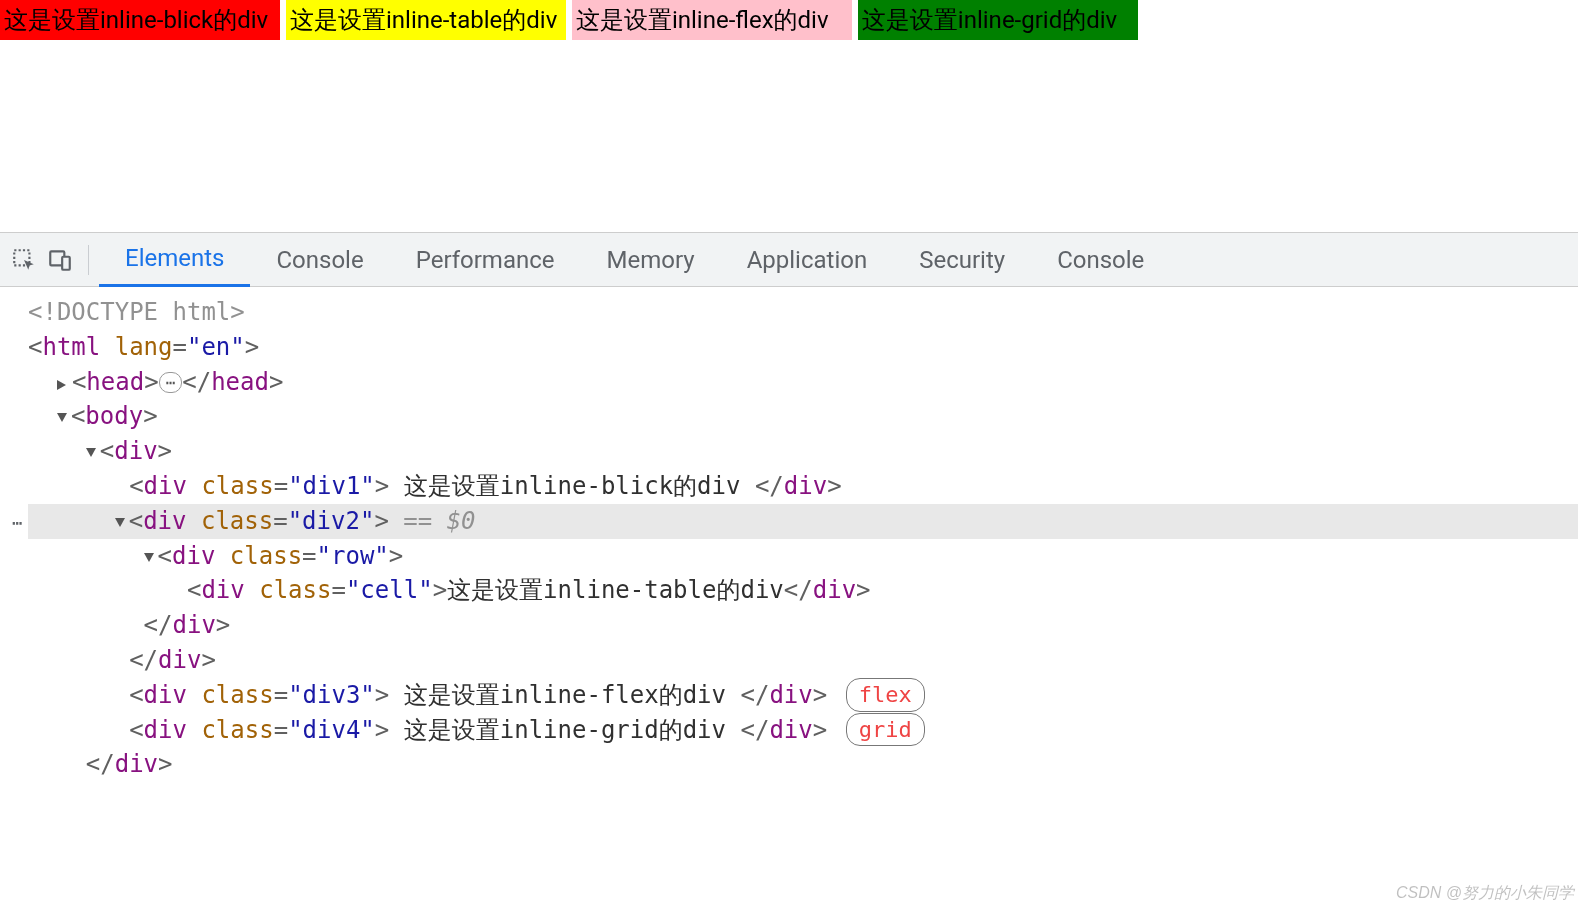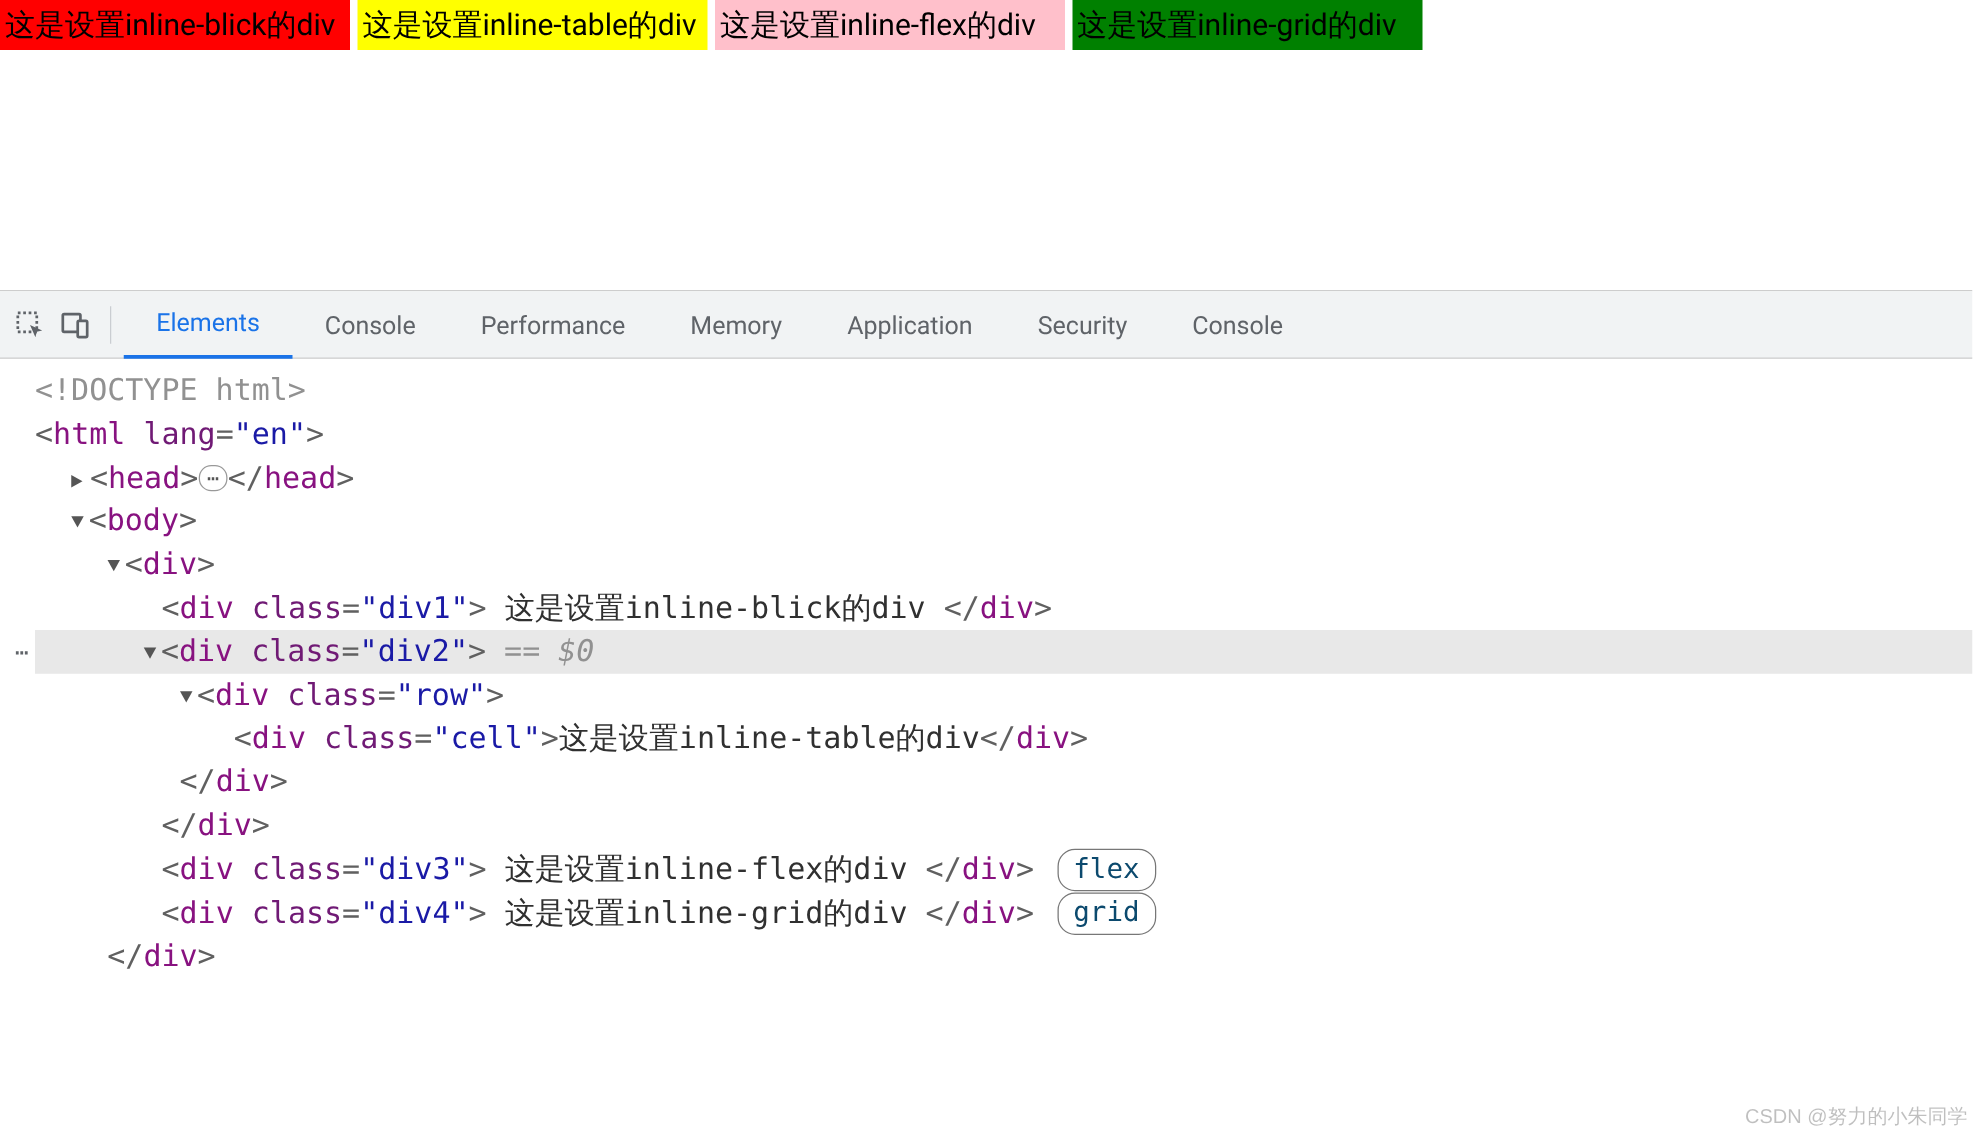--- a/index.html
+++ b/index.html
@@ -57,21 +57,21 @@
 .tool-icon svg { width: 26px; height: 26px; }
 .vsep {
   width: 1px;
   height: 30px;
   background: #cacdd1;
   margin: 0 10px;
 }
 .tabs { display: flex; flex: 1; }
 .tab {
   padding: 0 26px;
-  font-size: 20px;
+  font-size: 24px;
   color: #5f6368;
   height: 54px;
   display: flex;
   align-items: center;
   cursor: pointer;
 }
 .tab.active {
   color: #1a73e8;
   border-bottom: 3px solid #1a73e8;
 }
@@ -106,21 +106,21 @@
 .caret.closed {
   border-top: 5px solid transparent;
   border-bottom: 5px solid transparent;
   border-left: 9px solid #555;
   border-right: none;
   margin-right: 6px;
   vertical-align: 0;
 }
 .punct { color: #606060; }
 .tagc { color: #881280; }
-.attr { color: #701a75; }
+.attr { color: #a16207; }
 .val { color: #1a1aa6; }
 .text { color: #303030; }
 .doctype { color: #919191; }
 .eqvar { color: #919191; font-style: italic; }
 .ellip-badge {
   display: inline-block;
   background: #fff;
   border: 1px solid #999;
   border-radius: 10px;
   font-size: 16px;
@@ -129,34 +129,35 @@
   vertical-align: 2px;
   line-height: 1.2;
 }
 .badge {
   display: inline-block;
   background: #fff;
   border: 1px solid #777;
   border-radius: 14px;
   padding: 0 12px;
   font-size: 22px;
-  color: #0c4a6e;
+  color: #ef4444;
   vertical-align: 1px;
   margin-left: 4px;
 }
 
 
 .watermark {
   position: absolute;
   right: 4px;
   bottom: 4px;
   font-size: 16px;
   color: rgba(0,0,0,0.25);
   font-family: sans-serif;
   pointer-events: none;
+  font-style: italic;
 }
 </style>
 </head>
 <body>
 
 <div class="preview">
   <div class="boxes">
     <div class="box red">这是设置inline-blick的div</div>
     <div class="box yellow">这是设置inline-table的div</div>
     <div class="box pink">这是设置inline-flex的div</div>

